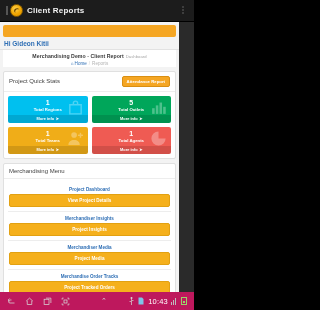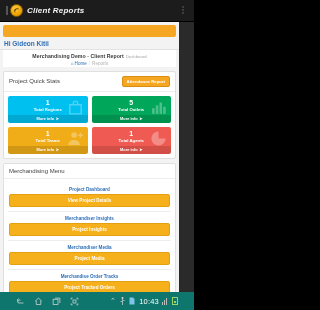--- a/index.html
+++ b/index.html
@@ -28,21 +28,21 @@
   .app-logo {
     width: 13px; height: 13px; border-radius: 50%;
     background: radial-gradient(circle at 40% 35%, #ffd24d 0%, #f0a500 55%, #d98c00 100%);
     margin-right: 4px; flex: none;
     display: flex; align-items: center; justify-content: center;
     border: 1px solid #8a5f00;
   }
   .app-logo svg { display:block; }
   .app-title {
     color: #f2f2f2; font-size: 8px; font-weight: bold;
-    letter-spacing: .2px; white-space: nowrap; font-style: italic;
+    letter-spacing: .2px; white-space: nowrap;
   }
   .tb-right { margin-left:auto; padding-right:2px; display:flex; align-items:center; }
   .tb-dots { width:9px; height:9px; position:relative; }
   .tb-dots span{ position:absolute; left:3px; width:2px;height:2px;background:#4a4a4a;border-radius:50%; }
   .tb-dots span:nth-child(1){top:0;} .tb-dots span:nth-child(2){top:3px;} .tb-dots span:nth-child(3){top:6px;}
 
   
   .viewport {
     flex: 1; position: relative; overflow: hidden;
     background: #ebebeb;
@@ -145,22 +145,22 @@
   .menu-btn {
     display: block; width: 100%;
     background: #f5b01c; border: 1px solid #e2a112;
     color: #fff; font-size: 4.6px; font-weight: bold;
     text-align: center; padding: 3px 0; border-radius: 2px;
   }
   .menu-sep { height: 1px; background: #ededed; margin: 1px 0 0; }
 
   
   .navbar {
-    height: 18px; background: #0f766e; flex: none;
-    display: flex; align-items: center; padding: 0 16px;
+    height: 18px; background: #be185d; flex: none;
+    display: flex; align-items: center; padding: 0 7px;
     position: relative;
   }
   .nav-icons { display: flex; align-items: center; gap: 9px; }
   .nav-ic { color: #d8d8d8; display: flex; align-items: center; }
   .nav-caret { margin-left: 22px; color: #d8d8d8; font-size: 7px; }
   .sysinfo {
     margin-left: auto; display: flex; align-items: center; gap: 3px;
     color: #fff; font-size: 7px;
   }
   .sys-ic { display: flex; align-items: center; }

